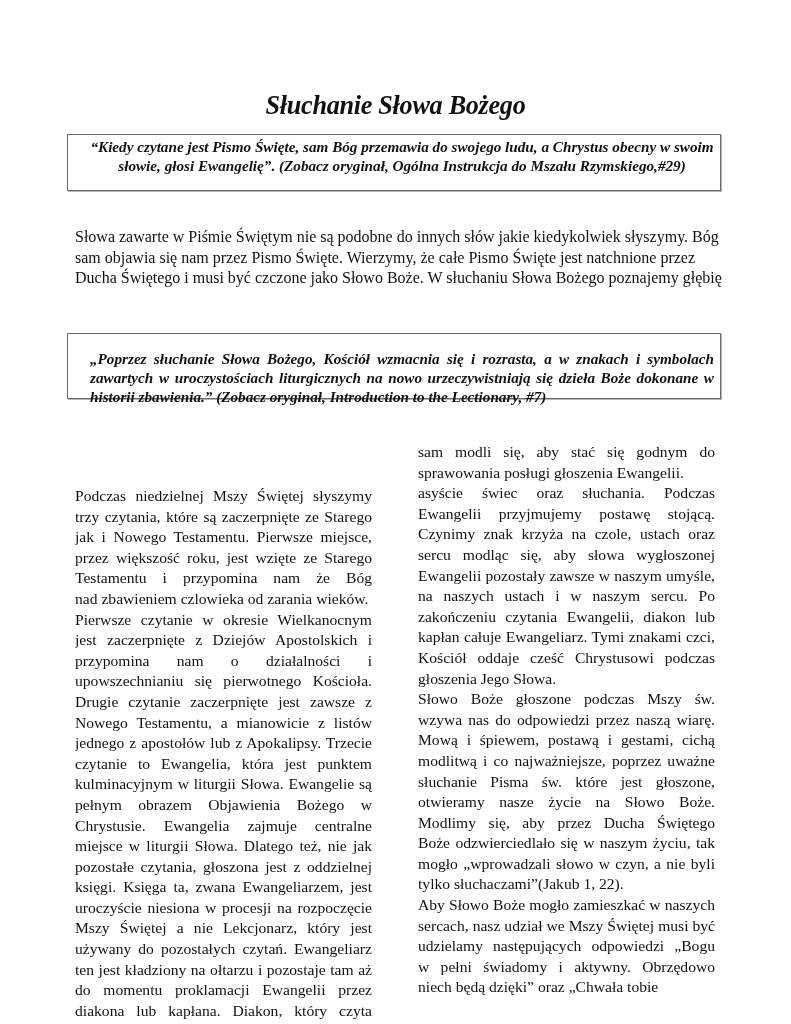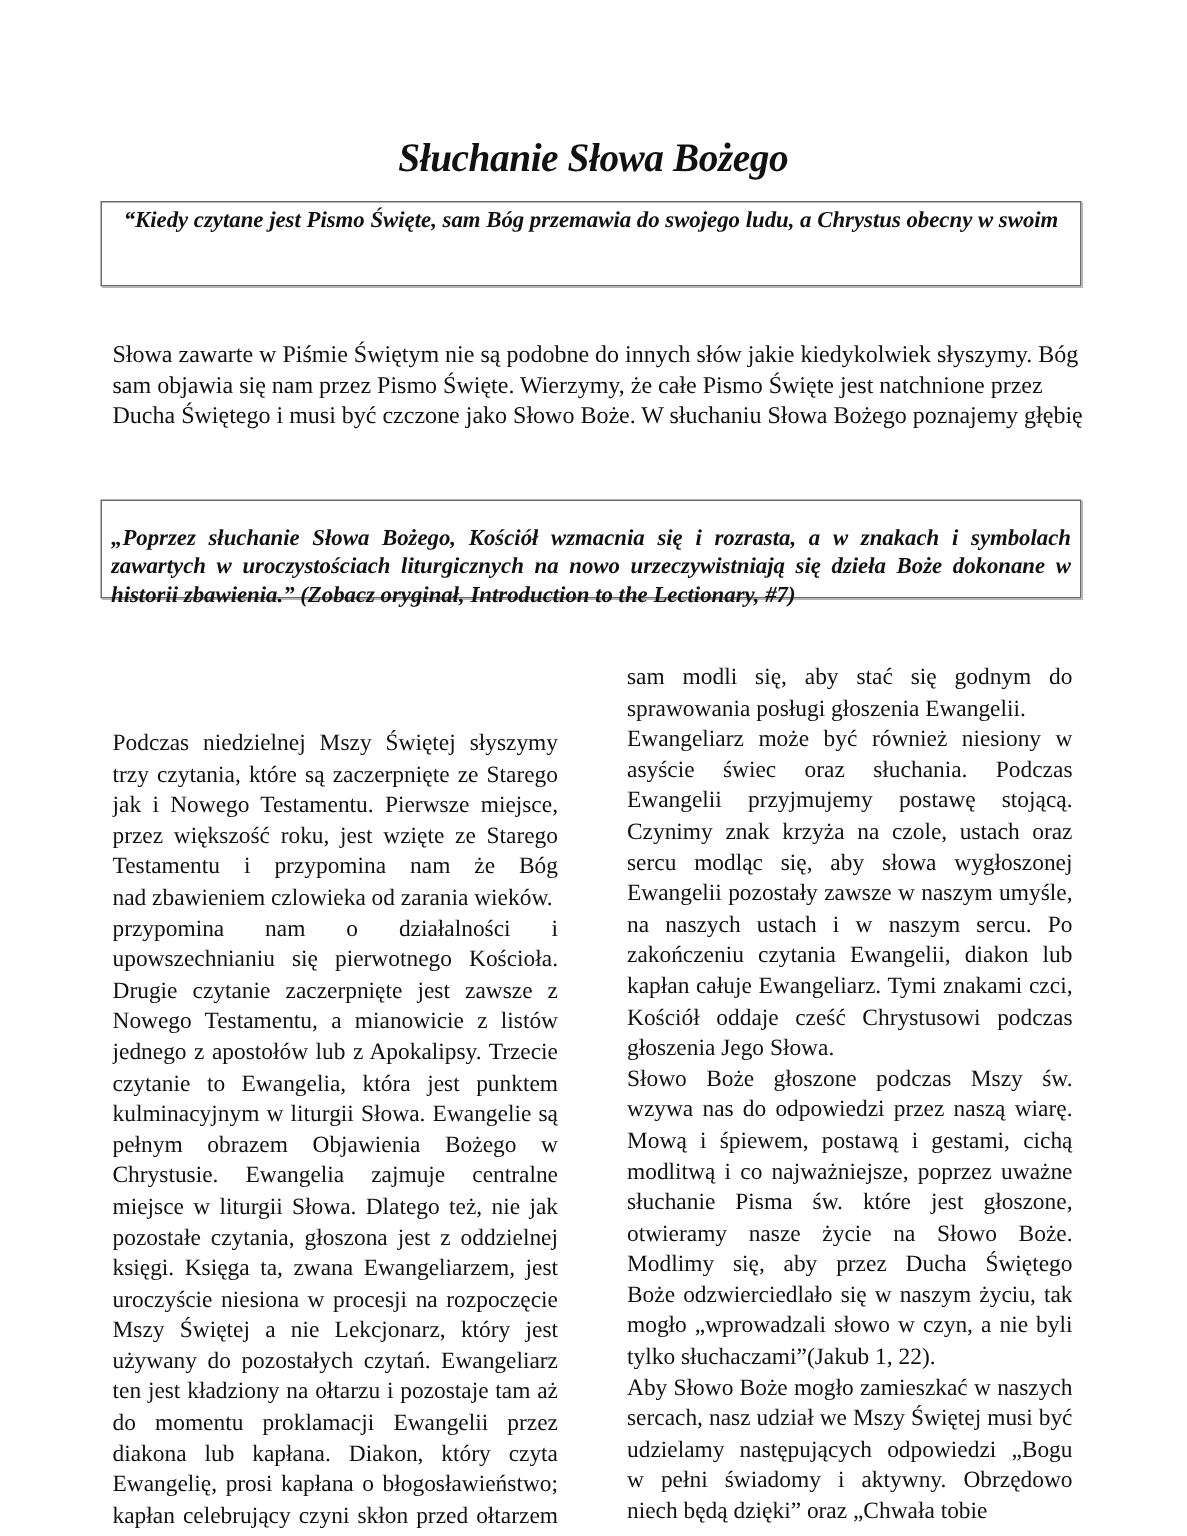--- a/index.html
+++ b/index.html
@@ -51,20 +51,21 @@
       text-align: center;
     }
     .quote-box-2 {
       top: 333px;
       height: 66px;
       padding: 15px 6px 0 6px;
     }
     .quote-line {
       display: block;
       white-space: nowrap;
+      margin-left: 16px;
     }
     .quote-box-2 .quote-line {
       text-align: justify;
       text-align-last: justify;
       white-space: normal;
       height: 19px;
       overflow: hidden;
     }
     .quote-box-2 .quote-line.last {
       text-align-last: left;
@@ -104,20 +105,21 @@
       text-align-last: left;
     }
   </style>
 </head>
 <body>
 
 <h1 class="page-title">Słuchanie Słowa Bożego</h1>
 
 <div class="quote-box quote-box-1">
   <span class="quote-line">“Kiedy czytane jest Pismo Święte, sam Bóg przemawia do swojego ludu, a Chrystus obecny w swoim</span>
+  <span class="quote-line">słowie, głosi Ewangelię”. (Zobacz oryginał, Ogólna Instrukcja do Mszału Rzymskiego,#29)</span>
 </div>
 
 <div class="intro-para">
   <span class="intro-line">Słowa zawarte w Piśmie Świętym nie są podobne do innych słów jakie kiedykolwiek słyszymy. Bóg</span>
   <span class="intro-line">sam objawia się nam przez Pismo Święte. Wierzymy, że całe Pismo Święte jest natchnione przez</span>
   <span class="intro-line">Ducha Świętego i musi być czczone jako Słowo Boże. W słuchaniu Słowa Bożego poznajemy głębię</span>
 </div>
 
 <div class="quote-box quote-box-2">
   <span class="quote-line">„Poprzez słuchanie Słowa Bożego, Kościół wzmacnia się i rozrasta, a w znakach i symbolach</span>
@@ -125,20 +127,22 @@
   <span class="quote-line last">historii zbawienia.” (Zobacz oryginał, Introduction to the Lectionary, #7)</span>
 </div>
 
 <div class="column column-left" id="col-left">
     <span class="col-line">Podczas niedzielnej Mszy Świętej słyszymy</span>
     <span class="col-line">trzy czytania, które są zaczerpnięte ze Starego</span>
     <span class="col-line">jak i Nowego Testamentu. Pierwsze miejsce,</span>
     <span class="col-line">przez większość roku, jest wzięte ze Starego</span>
     <span class="col-line">Testamentu i przypomina nam że Bóg pracował</span>
     <span class="col-line last">nad zbawieniem czlowieka od zarania wieków.</span>
+    <span class="col-line">Pierwsze czytanie w okresie Wielkanocnym</span>
+    <span class="col-line">jest zaczerpnięte z Dziejów Apostolskich i</span>
     <span class="col-line">przypomina nam o działalności i</span>
     <span class="col-line">upowszechnianiu się pierwotnego Kościoła.</span>
     <span class="col-line">Drugie czytanie zaczerpnięte jest zawsze z</span>
     <span class="col-line">Nowego Testamentu, a mianowicie z listów</span>
     <span class="col-line">jednego z apostołów lub z Apokalipsy. Trzecie</span>
     <span class="col-line">czytanie to Ewangelia, która jest punktem</span>
     <span class="col-line">kulminacyjnym w liturgii Słowa. Ewangelie są</span>
     <span class="col-line">pełnym obrazem Objawienia Bożego w</span>
     <span class="col-line">Chrystusie. Ewangelia zajmuje centralne</span>
     <span class="col-line">miejsce w liturgii Słowa. Dlatego też, nie jak</span>
@@ -149,21 +153,20 @@
     <span class="col-line">używany do pozostałych czytań. Ewangeliarz</span>
     <span class="col-line">ten jest kładziony na ołtarzu i pozostaje tam aż</span>
     <span class="col-line">do momentu proklamacji Ewangelii przez</span>
     <span class="col-line">diakona lub kapłana. Diakon, który czyta</span>
     <span class="col-line">Ewangelię, prosi kapłana o błogosławieństwo;</span>
     <span class="col-line last">kapłan celebrujący czyni skłon przed ołtarzem i</span>
   </div>
 <div class="column column-right" id="col-right">
     <span class="col-line">sam modli się, aby stać się godnym do</span>
     <span class="col-line last">sprawowania posługi głoszenia Ewangelii.</span>
-    <span class="col-line">Ewangeliarz może być również niesiony w</span>
     <span class="col-line">asyście świec oraz słuchania. Podczas słuchania</span>
     <span class="col-line">Ewangelii przyjmujemy postawę stojącą.</span>
     <span class="col-line">Czynimy znak krzyża na czole, ustach oraz</span>
     <span class="col-line">sercu modląc się, aby słowa wygłoszonej</span>
     <span class="col-line">Ewangelii pozostały zawsze w naszym umyśle,</span>
     <span class="col-line">na naszych ustach i w naszym sercu. Po</span>
     <span class="col-line">zakończeniu czytania Ewangelii, diakon lub</span>
     <span class="col-line">kapłan całuje Ewangeliarz. Tymi znakami czci,</span>
     <span class="col-line">Kościół oddaje cześć Chrystusowi podczas</span>
     <span class="col-line last">głoszenia Jego Słowa.</span>

